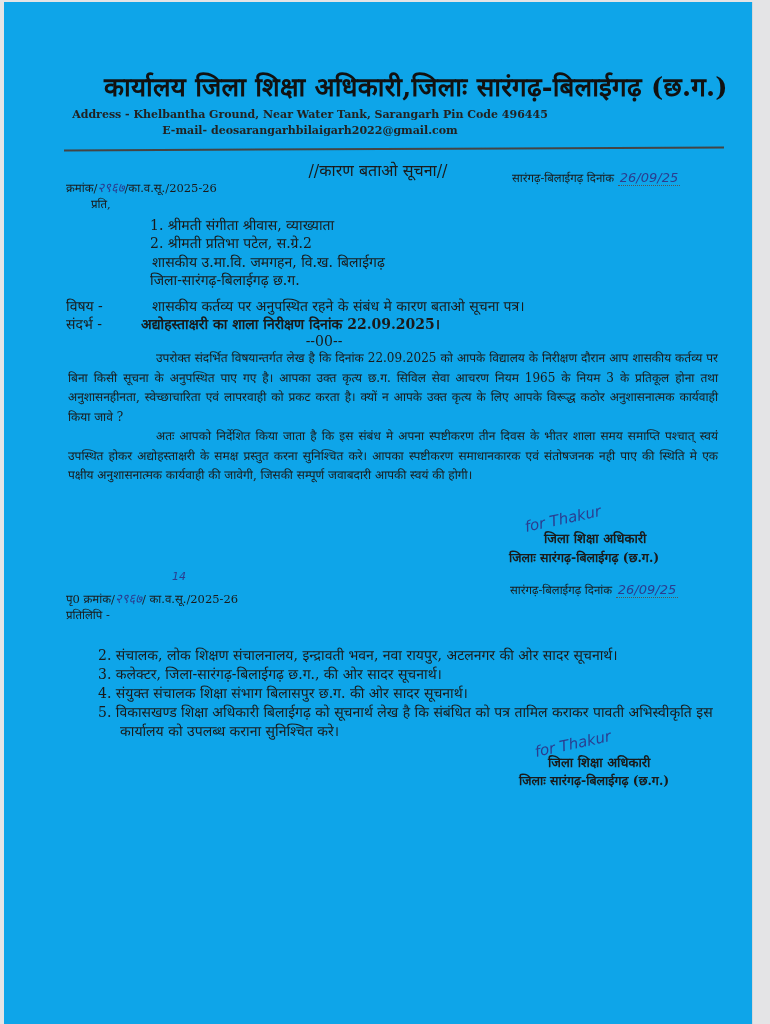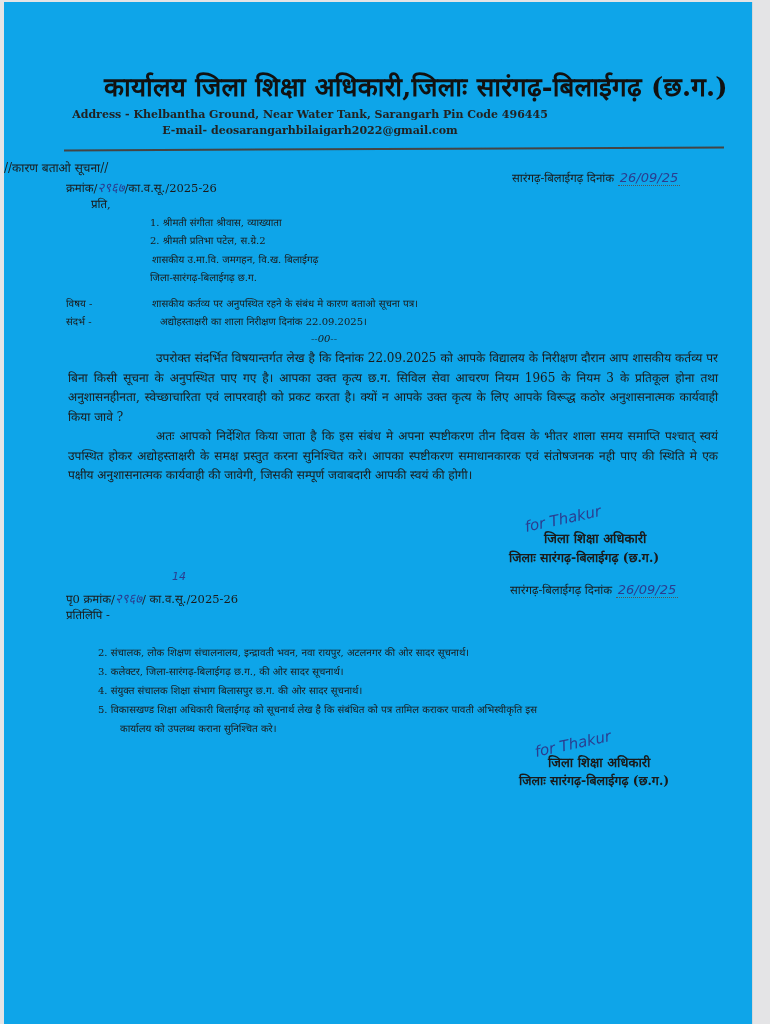--- a/index.html
+++ b/index.html
@@ -11,22 +11,22 @@
   .page {
     position: absolute; left: 4px; top: 2px; width: 748px; height: 1022px;
     background: #0ea5e9; border-right: 1px solid #d6d6d8;
   }
   .abs { position: absolute; white-space: nowrap; }
   .title { left: 100px; top: 66px; font-size: 26px; font-weight: bold; letter-spacing: 0.2px; color:#111; }
   .addr { left: 0; width: 612px; text-align: center; font-size: 11px; font-weight: bold; color:#222; }
   .rule { left: 60px; top: 146px; width: 660px; height: 2px; background: #444; transform: rotate(-0.25deg); }
   .small { font-size: 11.5px; }
   .hw { font-family: "DejaVu Sans", sans-serif; font-style: italic; color: #2b3d8f; font-size: 13px; }
-  .center-head { left: 0; width: 748px; top: 157px; font-size: 12px; }
-  .list { font-size: 10px; }
+  .center-head { left: 0; width: 748px; text-align: center; top: 157px; font-size: 16px; }
+  .list { font-size: 14px; }
   .para { position: absolute; left: 64px; width: 650px; font-size: 12px; line-height: 19.5px; text-align: justify; white-space: normal; }
   .indent { text-indent: 88px; }
   .sig { font-size: 13px; font-weight: bold; }
   .sig2 { font-size: 12.5px; font-weight: bold; }
   .hand-sign { font-family: "DejaVu Sans", sans-serif; font-style: italic; color: #2b3d8f; font-size: 15px; transform: rotate(-12deg); }
   .underline-date { border-bottom: 1px dotted #555; padding: 0 2px; }
 </style>
 </head>
 <body>
 
@@ -49,22 +49,22 @@
   <div class="abs small" style="left:62px; top:194px;margin-left:25px;">प्रति,</div>
 
   <div class="abs list" style="left:146px; top:213px;">1.  श्रीमती संगीता श्रीवास, व्याख्याता</div>
   <div class="abs list" style="left:146px; top:231px;">2.  श्रीमती प्रतिभा पटेल, स.ग्रे.2</div>
   <div class="abs list" style="left:148px; top:250px;">शासकीय उ.मा.वि. जमगहन, वि.ख. बिलाईगढ़</div>
   <div class="abs list" style="left:146px; top:268px;">जिला-सारंगढ़-बिलाईगढ़ छ.ग.</div>
 
   <div class="abs list" style="left:62px; top:294px;">विषय -</div>
   <div class="abs list" style="left:148px; top:294px;">शासकीय कर्तव्य पर अनुपस्थित रहने के संबंध मे कारण बताओ सूचना पत्र।</div>
   <div class="abs list" style="left:62px; top:312px;">संदर्भ -</div>
-  <div class="abs list" style="left:156px; top:312px;">अद्योहस्ताक्षरी का शाला निरीक्षण दिनांक 22.09.2025।</div>
-  <div class="abs list" style="left:0; width:640px; text-align:center; top:331px;font-style:italic;">--00--</div>
+  <div class="abs list" style="left:137px; top:312px;font-weight:bold;">अद्योहस्ताक्षरी का शाला निरीक्षण दिनांक 22.09.2025।</div>
+  <div class="abs list" style="left:0; width:640px; text-align:center; top:331px;">--00--</div>
 
   <div class="para indent" style="top:347px;">उपरोक्त संदर्भित विषयान्तर्गत लेख है कि दिनांक 22.09.2025 को आपके विद्यालय के निरीक्षण दौरान आप शासकीय कर्तव्य पर बिना किसी सूचना के अनुपस्थित पाए गए है। आपका उक्त कृत्य छ.ग. सिविल सेवा आचरण नियम 1965 के नियम 3 के प्रतिकूल होना तथा अनुशासनहीनता, स्वेच्छाचारिता एवं लापरवाही को प्रकट करता है। क्यों न आपके उक्त कृत्य के लिए आपके विरूद्ध कठोर अनुशासनात्मक कार्यवाही किया जावे ?</div>
   <div class="para indent" style="top:425px;">अतः आपको निर्देशित किया जाता है कि इस संबंध मे अपना स्पष्टीकरण तीन दिवस के भीतर शाला समय समाप्ति पश्चात् स्वयं उपस्थित होकर अद्योहस्ताक्षरी के समक्ष प्रस्तुत करना सुनिश्चित करे। आपका स्पष्टीकरण समाधानकारक एवं संतोषजनक नही पाए की स्थिति मे एक पक्षीय अनुशासनात्मक कार्यवाही की जावेगी, जिसकी सम्पूर्ण जवाबदारी आपकी स्वयं की होगी।</div>
 
   <div class="abs hand-sign" style="left:520px; top:508px;">for Thakur</div>
   <div class="abs sig" style="left:540px; top:527px;">जिला शिक्षा अधिकारी</div>
   <div class="abs sig2" style="left:505px; top:547px;">जिलाः सारंगढ़-बिलाईगढ़ (छ.ग.)</div>
 
   <div class="abs hw" style="left:168px; top:568px; font-size:11px;">14</div>
   <div class="abs small" style="left:62px; top:587px;">

